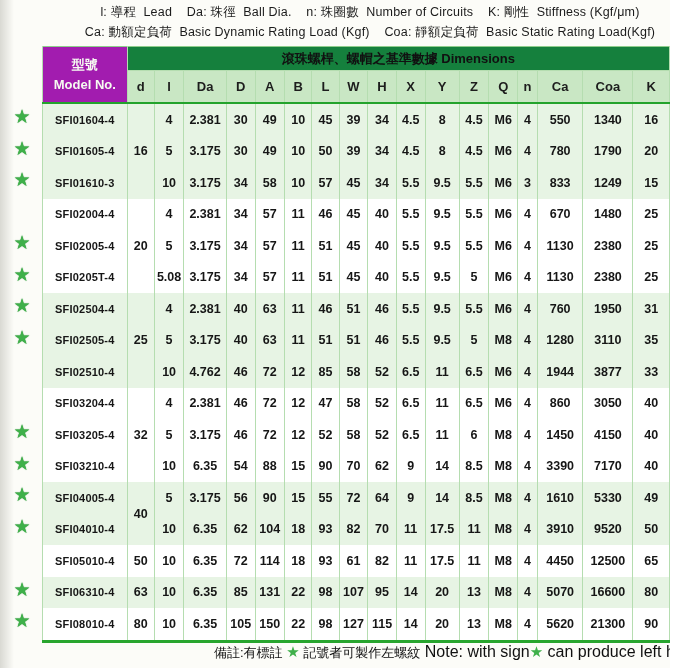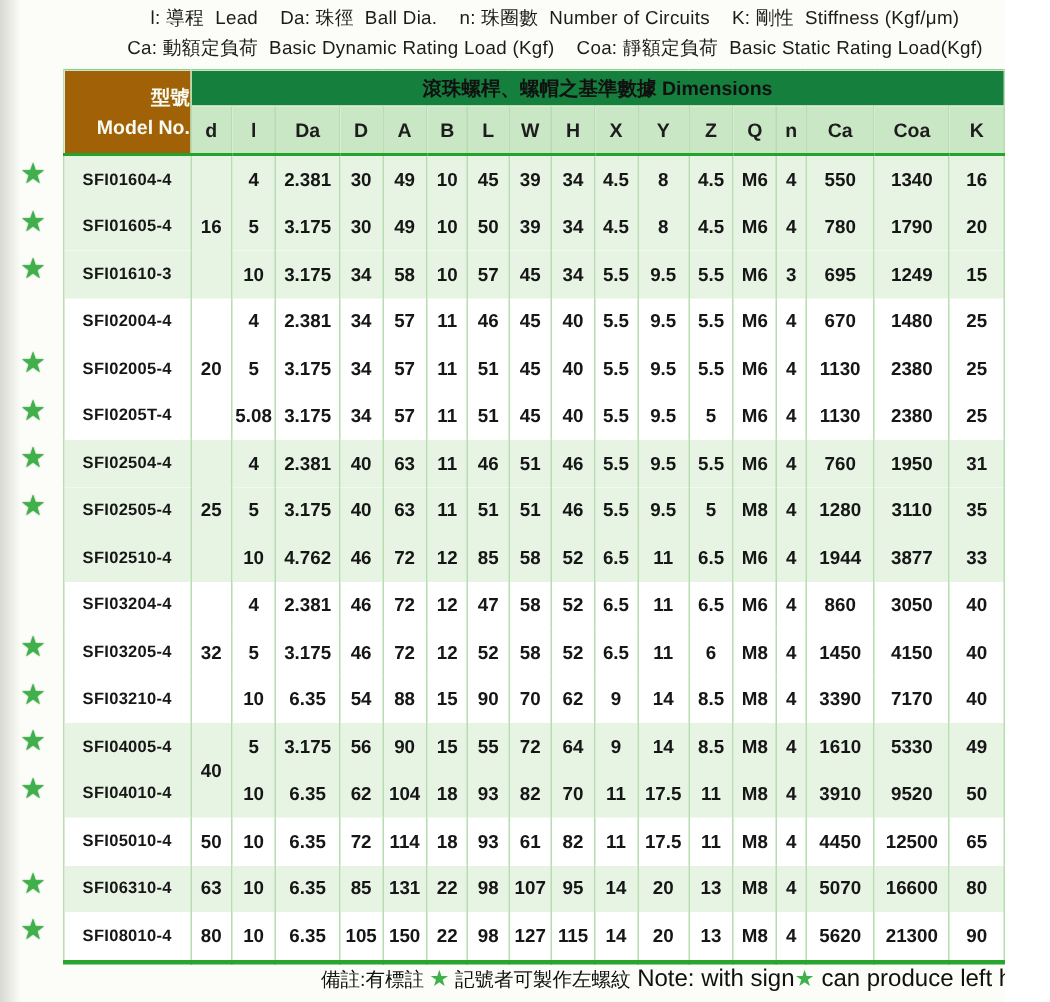--- a/index.html
+++ b/index.html
@@ -26,22 +26,22 @@
   }
   .spec th,.spec td{
     border-left:1px solid #b5ddb0;border-right:1px solid #b5ddb0;
     text-align:center;padding:0;overflow:hidden;
   }
   .spec .dims-cell{
     height:23px;background:#15803d;color:#111;
     font-size:13px;font-weight:600;border-bottom:1px solid #b5ddb0;
   }
   .spec .model-head{
-    background:#a16207;color:#f6fbf1;font-weight:600;
-    font-size:13px;line-height:1.5;border-bottom:2px solid #23a32c;text-align:right;
+    background:#a21caf;color:#f6fbf1;font-weight:600;
+    font-size:13px;line-height:1.5;border-bottom:2px solid #23a32c;
   }
   .spec .col-head{
     height:31px;background:#c9e7c4;color:#1d1d1d;
     font-size:13px;font-weight:600;border-bottom:2px solid #23a32c;
   }
   .spec td{
     height:31.5px;font-size:12.5px;font-weight:600;color:#161616;background:#ffffff;
   }
   .spec td.model-cell{font-size:11px;letter-spacing:.2px;}
   .spec tr.tint td{background:#e7f4e4;}
@@ -161,21 +161,21 @@
           <td>58</td>
           <td>10</td>
           <td>57</td>
           <td>45</td>
           <td>34</td>
           <td>5.5</td>
           <td>9.5</td>
           <td>5.5</td>
           <td>M6</td>
           <td>3</td>
-          <td>695</td>
+          <td>833</td>
           <td>1249</td>
           <td>15</td>
         </tr>
         <tr>
           <td class="model-cell">SFI02004-4</td>
           <td rowspan="3">20</td>
           <td>4</td>
           <td>2.381</td>
           <td>34</td>
           <td>57</td>

